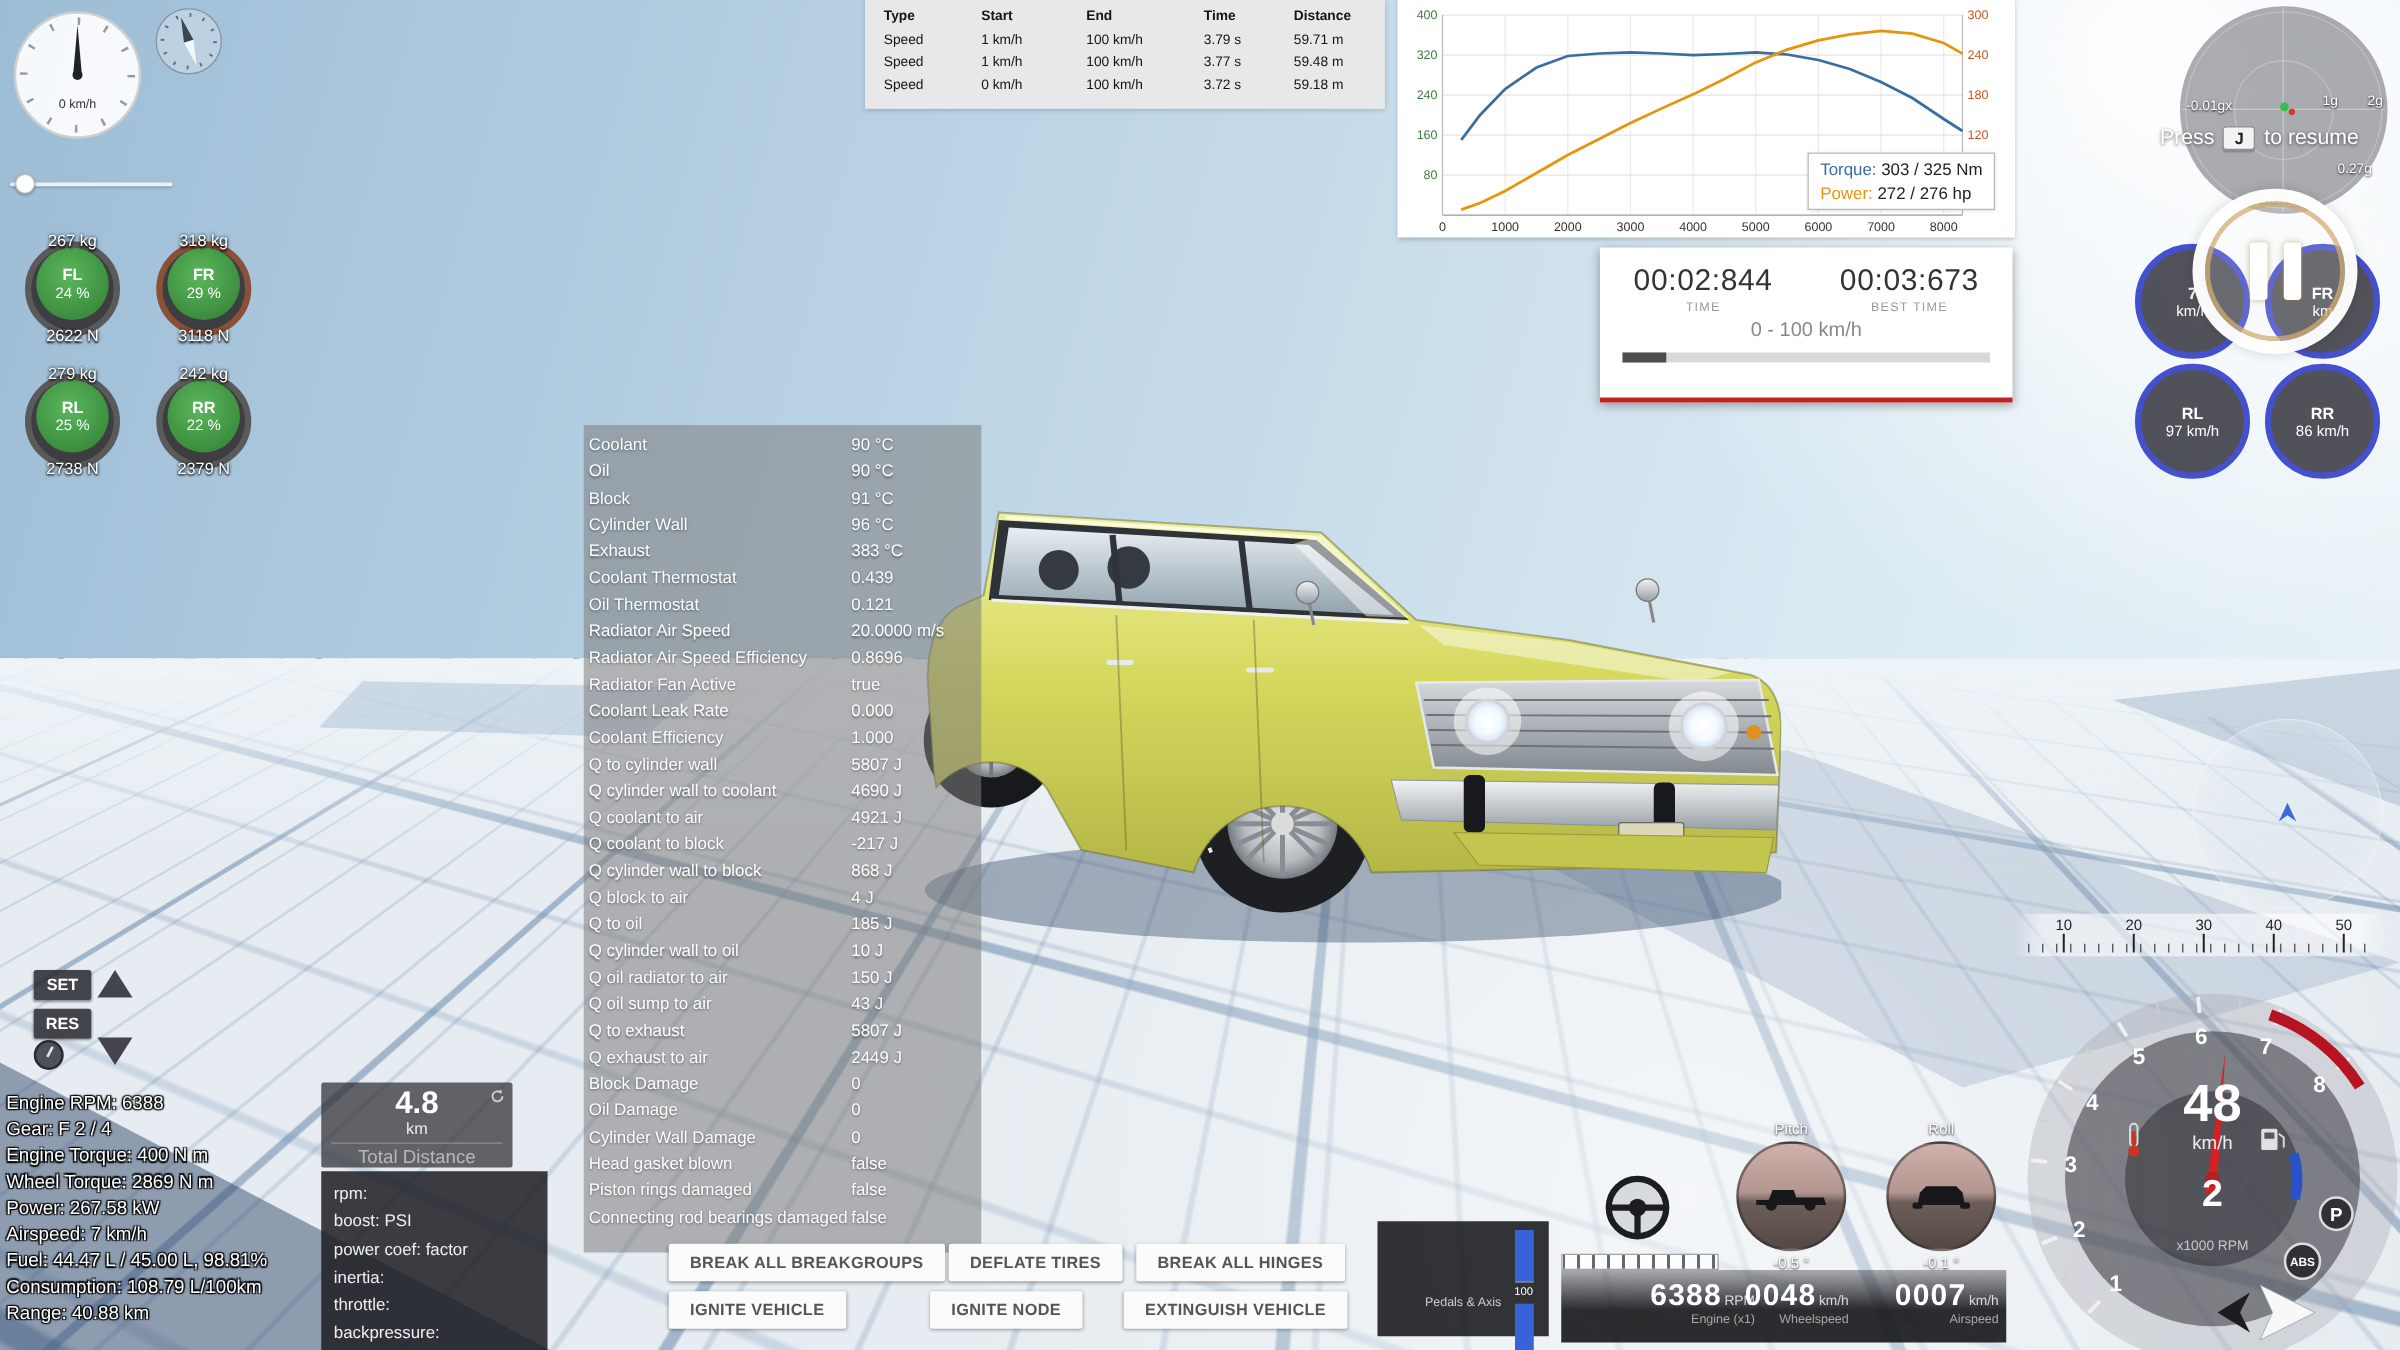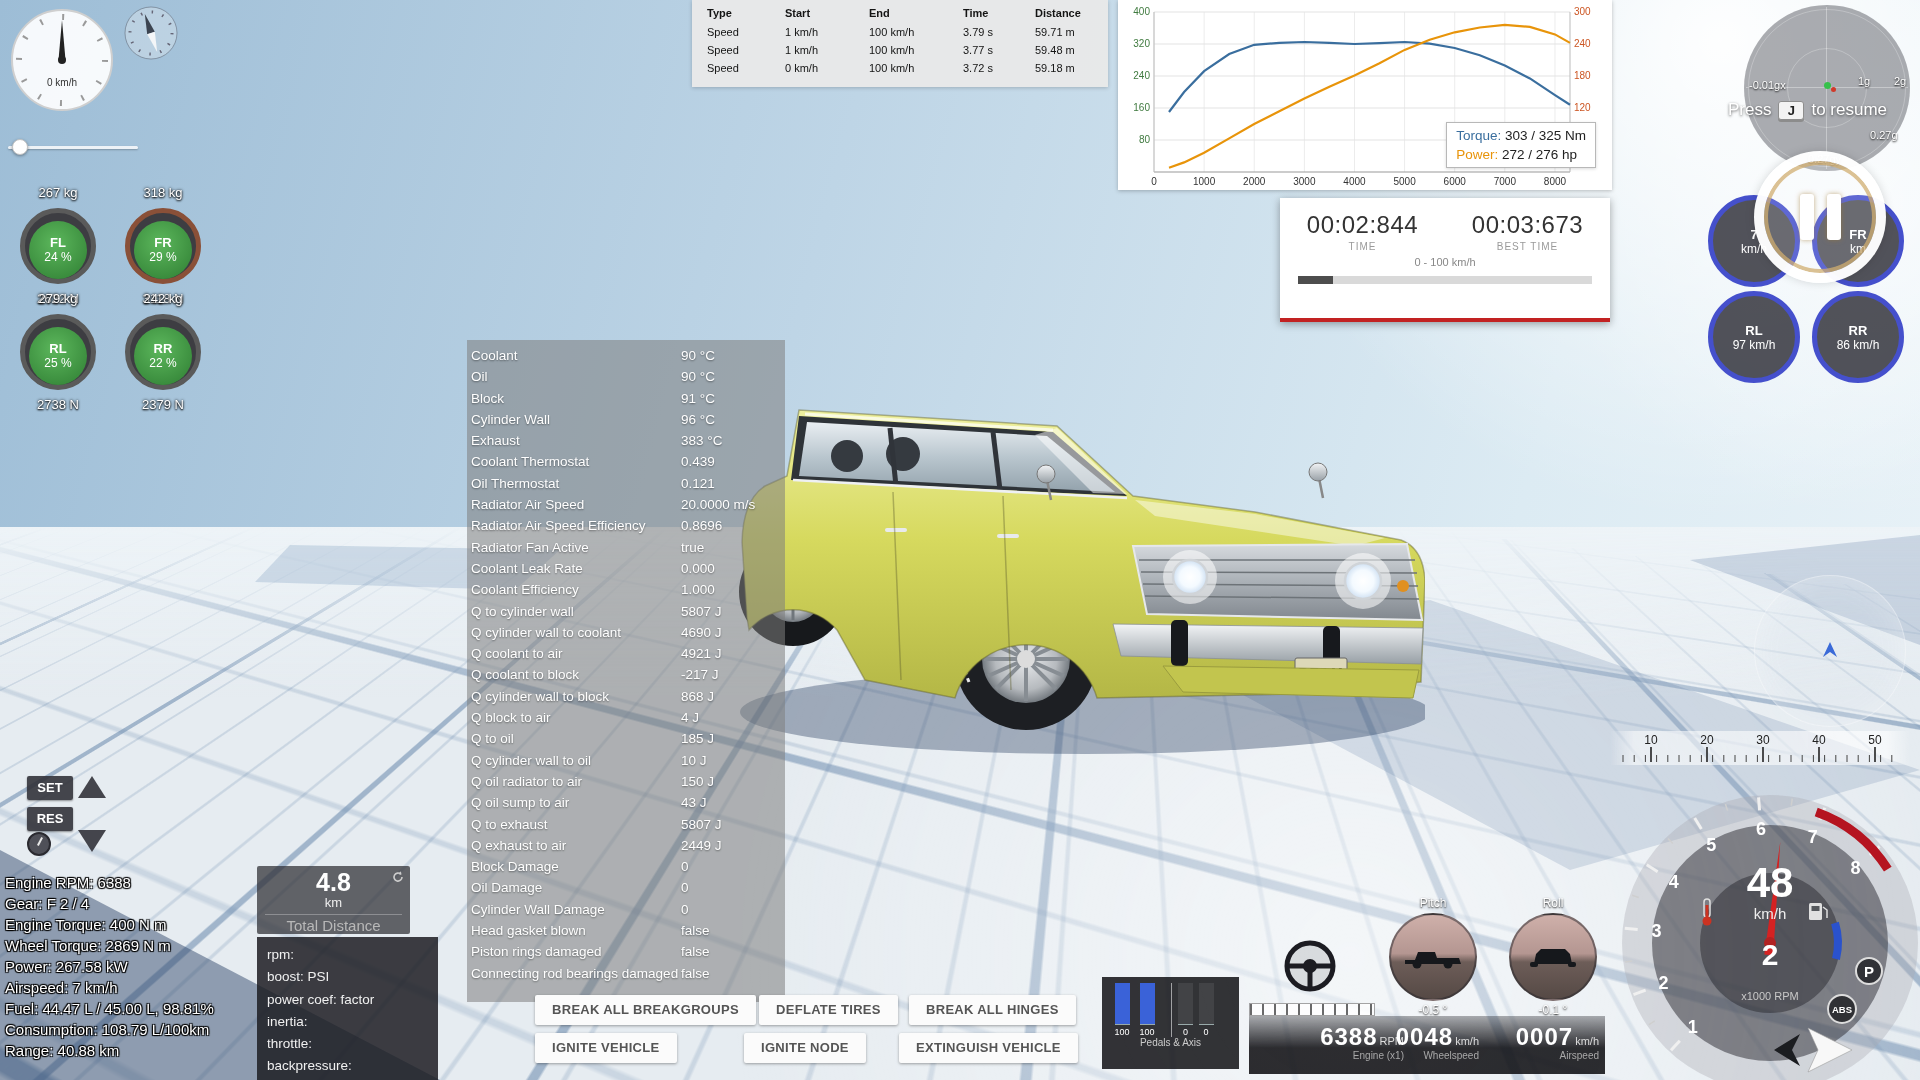--- a/index.html
+++ b/index.html
@@ -34,21 +34,21 @@
   .compass{position:absolute;left:122px;top:4px;width:58px;height:58px;}
   .ui-slider{position:absolute;left:8px;top:138px;width:132px;height:18px;}
   .ui-slider .track{position:absolute;left:0;top:8px;width:130px;height:3px;background:rgba(250,250,252,0.85);border-radius:2px;box-shadow:0 1px 2px rgba(0,0,0,0.25);}
   .ui-slider .knob{position:absolute;left:4px;top:1px;width:16px;height:16px;border-radius:50%;background:#fff;border:1px solid #c2c2c2;box-shadow:0 1px 3px rgba(0,0,0,0.35);}
 
   
   .tire{position:absolute;width:92px;text-align:center;color:#fff;}
   .tire-weight,.tire-force{font-size:13px;text-shadow:0 1px 2px #000,0 0 3px #000;}
   .tire-weight{margin-bottom:-7px;position:relative;z-index:2;}
   .tire-force{margin-top:-8px;position:relative;z-index:2;}
-  .tire-ring{margin:15px auto;width:76px;height:76px;border-radius:50%;border:5px solid #555;background:#3d3d42;display:flex;align-items:flex-end;justify-content:center;}
+  .tire-ring{margin:0 auto;width:76px;height:76px;border-radius:50%;border:5px solid #555;background:#3d3d42;display:flex;align-items:flex-start;justify-content:center;}
   .tire-green{width:58px;height:58px;border-radius:50%;background:radial-gradient(circle at 45% 38%,#5cb75c,#2e7d32);display:flex;flex-direction:column;align-items:center;justify-content:center;}
   .tire-corner{font-size:13px;font-weight:bold;line-height:14px;}
   .tire-pct{font-size:12px;line-height:14px;}
 
   
   .perf-panel{position:absolute;left:692px;top:0;width:416px;background:rgba(233,233,233,0.95);padding:3px 0 10px;box-shadow:0 1px 4px rgba(0,0,0,0.2);}
   .perf-panel table{width:100%;border-collapse:collapse;table-layout:fixed;font-size:11px;color:#141414;}
   .perf-panel th{font-weight:bold;text-align:left;padding:4px 4px 4px 15px;}
   .perf-panel td{padding:3px 4px 3px 15px;}
   .perf-status{font-size:14.5px;color:#222;padding:9px 4px 0 15px;}
@@ -75,21 +75,21 @@
   .wheel-circle .l1{font-size:13px;font-weight:bold;line-height:15px;}
   .wheel-circle .l2{font-size:12px;line-height:14px;}
   .pause-btn{position:absolute;left:1754px;top:151px;width:132px;height:132px;border-radius:50%;border:10px solid rgba(255,255,255,0.97);background:rgba(255,255,255,0.14);box-shadow:inset 0 0 0 4px rgba(208,174,112,0.75),0 0 10px rgba(0,0,0,0.15);display:flex;align-items:center;justify-content:center;gap:13px;}
   .pause-bar{width:14px;height:46px;background:#fff;border-radius:3px;box-shadow:0 0 5px rgba(160,120,50,0.6);}
 
   
   .timer-card{position:absolute;left:1280px;top:198px;width:330px;height:124px;background:#fff;border-bottom:4px solid #c22222;box-shadow:0 2px 8px rgba(0,0,0,0.35);}
   .timer-card .times{display:flex;justify-content:space-around;padding-top:13px;}
   .timer-card .tval{font-size:24px;color:#333;letter-spacing:0.5px;}
   .timer-card .tlab{font-size:10px;color:#9a9a9a;text-align:center;letter-spacing:1px;margin-top:2px;}
-  .timer-card .trange{font-size:11px;color:#888;text-align:center;margin-top:4px;}
+  .timer-card .trange{font-size:16px;color:#888;text-align:center;margin-top:4px;}
   .timer-card .tprog{margin:8px 18px 0;height:8px;background:#d9d9d9;}
   .timer-card .tprog-fill{height:100%;background:#4d4d4d;width:0;}
 
   
   .thermal{position:absolute;left:467px;top:340px;width:318px;height:662px;background:rgba(126,126,126,0.55);padding:5px 0;overflow:hidden;}
   .therm-row{display:flex;padding:0 4px;min-height:21.3px;line-height:21.3px;font-size:13.5px;color:#fff;text-shadow:0 1px 2px rgba(0,0,0,0.45);}
   .t-l{width:210px;flex:none;}
   .t-v{white-space:nowrap;}
 
   
@@ -111,21 +111,21 @@
   .odo-refresh{position:absolute;top:4px;right:5px;}
   .engine-debug{position:absolute;left:257px;top:937px;width:181px;height:143px;background:rgba(28,28,34,0.85);padding:7px 10px;font-size:13.5px;color:#f0f0f0;line-height:22.3px;}
 
   
   .action-btn{position:absolute;height:30px;background:#fbfbfb;color:#555;font-size:13px;font-weight:bold;letter-spacing:0.3px;text-align:center;line-height:30px;padding:0 17px;border-radius:2px;box-shadow:0 1px 3px rgba(0,0,0,0.35);white-space:nowrap;cursor:pointer;}
   .b1{left:535px;top:995px;} .b2{left:759px;top:995px;} .b3{left:909px;top:995px;}
   .b4{left:535px;top:1033px;} .b5{left:744px;top:1033px;} .b6{left:899px;top:1033px;}
 
   
   .pedals{position:absolute;left:1102px;top:977px;width:137px;height:92px;background:rgba(16,16,20,0.85);}
-  .pedal-row{display:flex;gap:5px;padding:7px 10px 0;align-items:flex-end;height:60px;}
+  .pedal-row{display:flex;gap:5px;padding:7px 10px 0;align-items:flex-end;height:60px;flex-direction:column;}
   .pedal-col{width:20px;display:flex;flex-direction:column;align-items:center;}
   .pedal-col:nth-child(3){margin-left:9px;border-left:1px solid rgba(255,255,255,0.55);padding-left:8px;}
   .pedal-bar{height:42px;width:15px;position:relative;background:rgba(255,255,255,0.08);border-bottom:1px solid #9aa;}
   .pedal-fill{position:absolute;bottom:0;left:0;width:100%;background:#3a62d8;}
   .pedal-label{font-size:9px;color:#fff;margin-top:2px;}
   .pedal-title{font-size:10px;color:#ccc;text-align:center;margin-top:0;}
 
   
   .trim-ruler{position:absolute;left:1249px;top:1003px;width:126px;height:13px;border:1px solid #9a9a9a;
     background:repeating-linear-gradient(90deg,#5a5a5a 0 2px,rgba(255,255,255,0.88) 2px 12px);opacity:0.9;}

